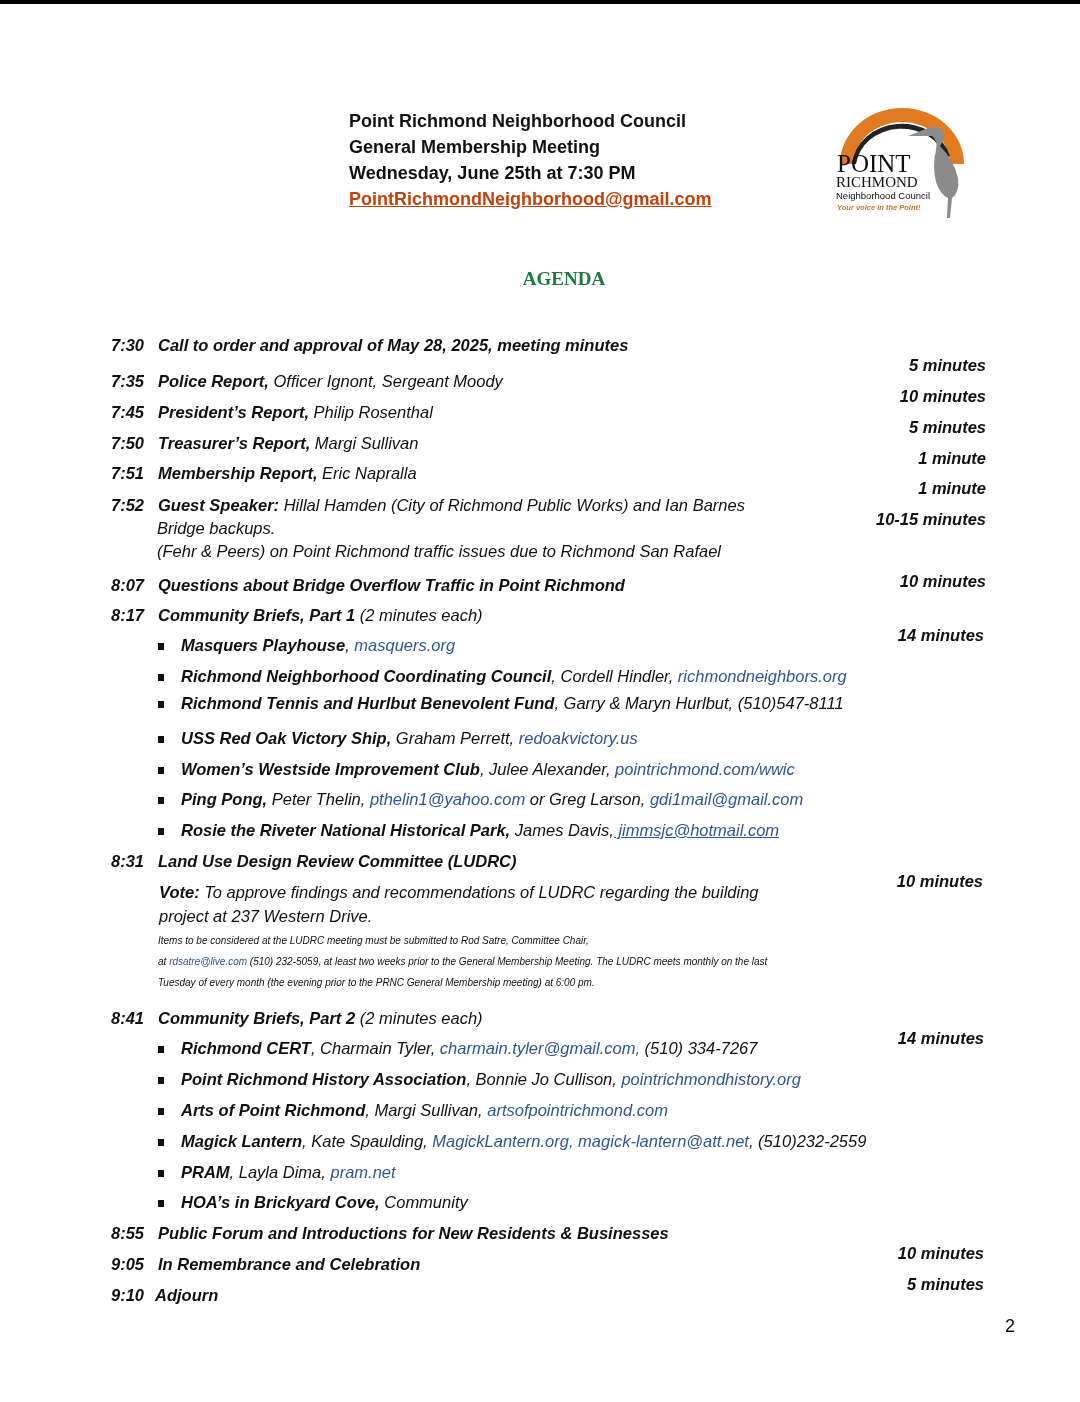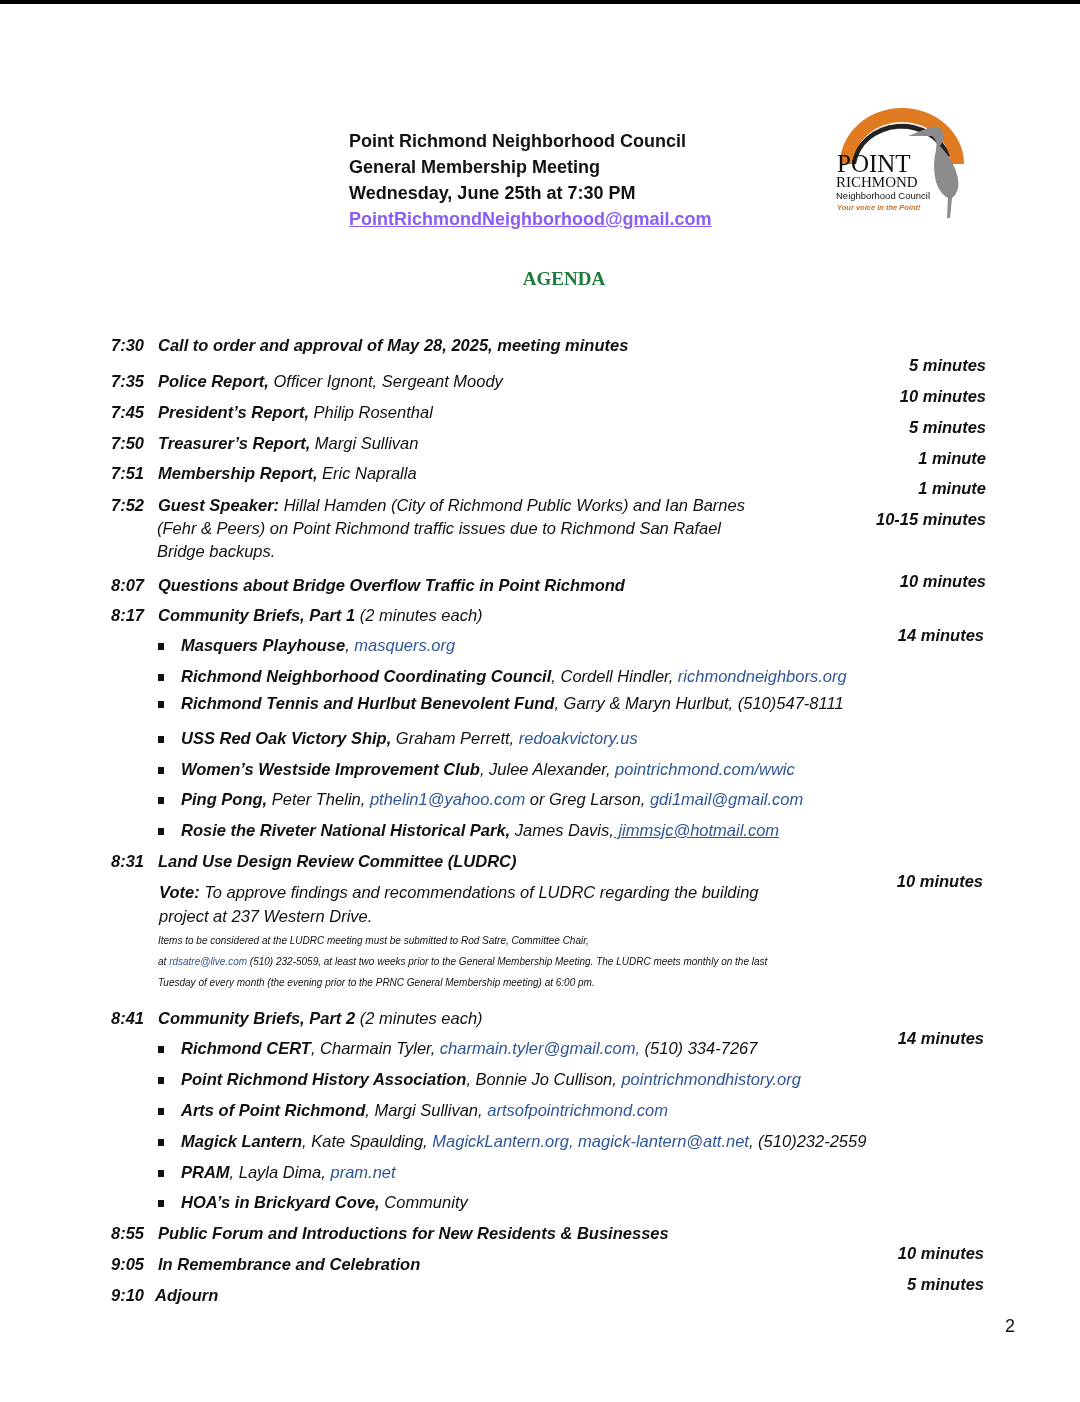--- a/index.html
+++ b/index.html
@@ -1,21 +1,21 @@
 <!DOCTYPE html>
 <html><head>
 <meta charset="utf-8">
 <style>
   html, body { margin: 0; padding: 0; background: #ffffff; }
   body { width: 1080px; height: 1402px; position: relative; overflow: hidden;
          font-family: "Liberation Sans", sans-serif; color: #111; }
   .topbar { position: absolute; left: 0; top: 0; width: 1080px; height: 4px; background: #000; }
-  .header { position: absolute; left: 349px; top: 108px; font-size: 18px; line-height: 26px; margin-top: 20px; }
+  .header { position: absolute; left: 349px; top: 108px; font-size: 18px; line-height: 26px; }
   .header .b { font-weight: bold; }
-  .header a { color: #8b5cf6; font-weight: bold; text-decoration: underline; }
+  .header a { color: #c2410c; font-weight: bold; text-decoration: underline; }
   .logo { position: absolute; left: 832px; top: 106px; width: 140px; height: 115px; }
   .agenda-title { position: absolute; left: 0; width: 1128px; top: 268px; text-align: center;
                   font-family: "Liberation Serif", serif; font-weight: bold; color: #1e7a3c; font-size: 19px; }
   .row { position: absolute; left: 111px; width: 875px; font-style: italic; font-size: 16.5px; line-height: 22px; }
   .row .time { display: inline-block; width: 47px; font-weight: bold; }
   .row .title { font-weight: bold; }
   .row .dur { position: absolute; right: 0; top: 0; font-weight: bold; margin-top: 20px; }
   .sub { position: absolute; left: 157px; font-style: italic; font-size: 16.5px; line-height: 24px; }
   .bullet { position: absolute; left: 158px; font-style: italic; font-size: 16.5px; line-height: 22px; }
   .bullet .sq { display: inline-block; width: 6px; height: 7px; background: #111; margin-right: 17px; vertical-align: middle; }
@@ -69,22 +69,22 @@
 </div>
 <div class="row" style="top:462px">
   <span class="time">7:51</span><span class="title">Membership Report,</span><span> Eric Napralla</span>
   <span class="dur" style="top:-5px">1 minute</span>
 </div>
 <div class="row" style="top:494px">
   <span class="time">7:52</span><span class="title">Guest Speaker:</span><span> Hillal Hamden (City of Richmond Public Works) and Ian Barnes</span>
   <span class="dur" style="top:-6px">10-15 minutes</span>
 </div>
 <div class="sub" style="top:517px; left:157px; line-height:23px;">
+  <div>Bridge backups.</div>
   <div>(Fehr &amp; Peers) on Point Richmond traffic issues due to Richmond San Rafael</div>
-  <div>Bridge backups.</div>
 </div>
 <div class="row" style="top:550px">
   <span class="dur">10 minutes</span>
 </div>
 <div class="row" style="top:574px">
   <span class="time">8:07</span><span class="title">Questions about Bridge Overflow Traffic in Point Richmond</span>
 </div>
 <div class="row" style="top:604px">
   <span class="time">8:17</span><span class="title">Community Briefs, Part 1</span><span> (2 minutes each)</span>
   <span class="dur" style="right:2px">14 minutes</span>

